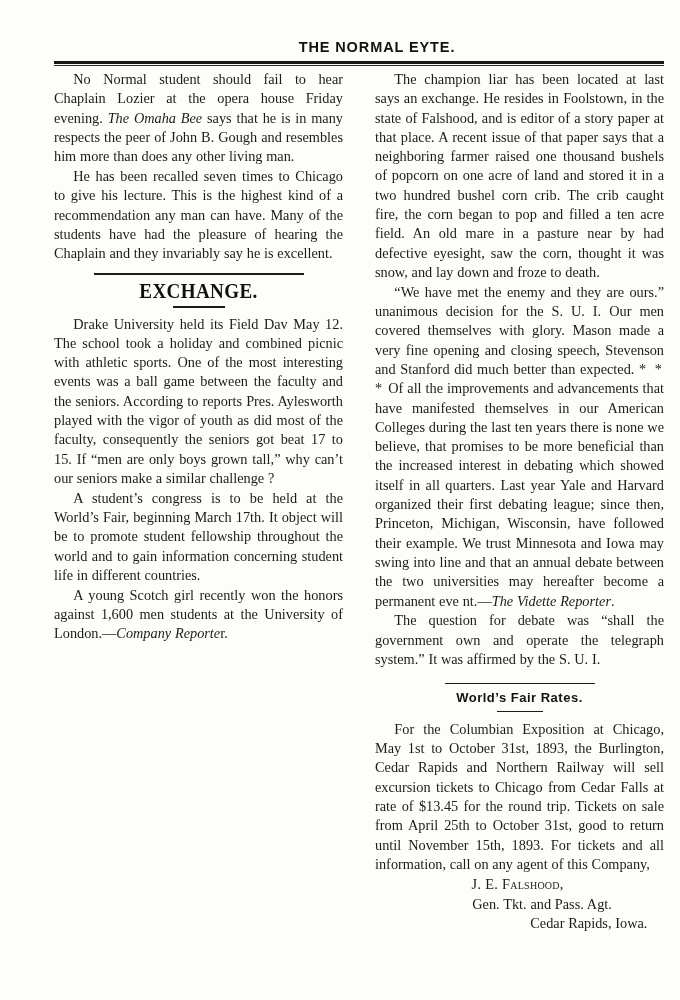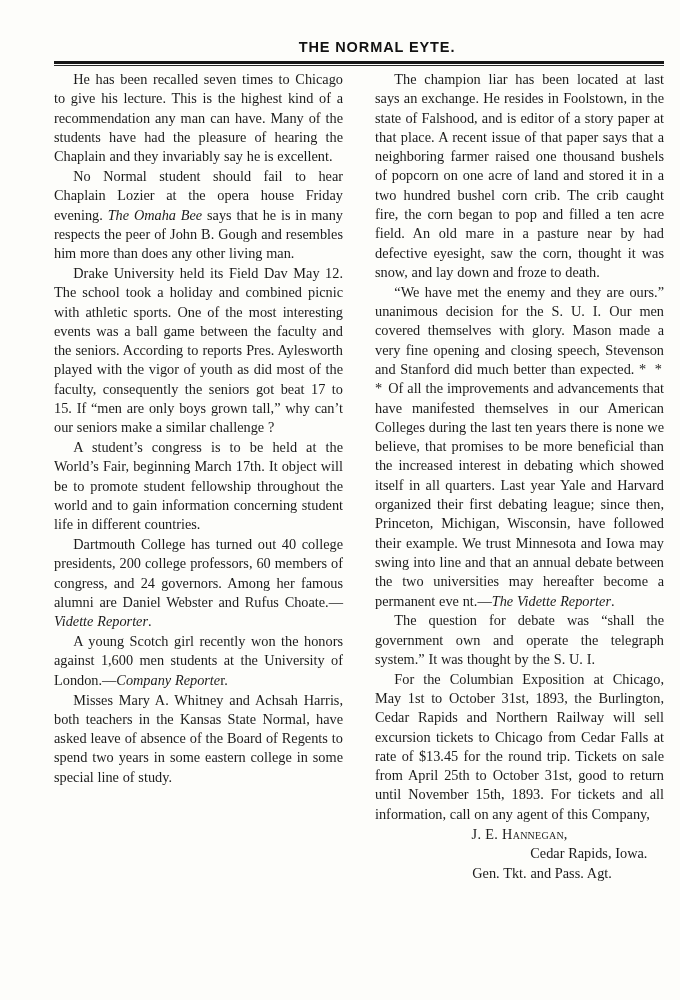--- a/index.html
+++ b/index.html
@@ -155,44 +155,52 @@
   <div class="masthead">
     <div class="masthead-title">THE NORMAL EYTE.</div>
     <div class="rule-thick"></div>
     <div class="rule-thin"></div>
   </div>
 
   <div class="columns">
 
     <div class="col col-left">
       <div>
+        <p class="body">No Normal student should fail to hear Chaplain Lozier at the opera house Friday evening.  <i>The Omaha Bee</i> says that he is in many respects the peer of John B. Gough and resembles him more than does any other living man.</p>
         <p class="body">He has been recalled seven times to Chicago to give his lecture.  This is the highest kind of a recommendation any man can have.  Many of the students have had the pleasure of hearing the Chaplain and they invariably say he is excellent.</p>
-        <p class="body">No Normal student should fail to hear Chaplain Lozier at the opera house Friday evening.  <i>The Omaha Bee</i> says that he is in many respects the peer of John B. Gough and resembles him more than does any other living man.</p>
-      </div>
-
+      </div>
+
+      <div class="exchange-head">
+        <div class="rule-top"></div>
+        <div class="label">EXCHANGE.</div>
+        <div class="rule-bot"></div>
+      </div>
 
       <div>
         <p class="body">Drake University held its Field Dav May 12.  The school took a holiday and combined picnic with athletic sports.  One of the most interesting events was a ball game between the faculty and the seniors.  According to reports Pres. Aylesworth played with the vigor of youth as did most of the faculty, consequently the seniors got beat 17 to 15.  If “men are only boys grown tall,” why can’t our seniors make a similar challenge ?</p>
         <p class="body">A student’s congress is to be held at the World’s Fair, beginning March 17th.  It object will be to promote student fellowship throughout the world and to gain information concerning student life in different countries.</p>
-        <p class="body">Dartmouth College has turned out 40 college presidents, 200 college professors, 60 members of congress, and 24 governors.  Among her famous alumni are Daniel Webster and Rufus Choate.—<i>Vidette Reporter</i>.</p>
         <p class="body">A young Scotch girl recently won the honors against 1,600 men students at the University of London.—<i>Company Reporte</i>r.</p>
-        <p class="body">Misses Mary A. Whitney and Achsah Harris, both teachers in the Kansas State Normal, have asked leave of absence of the Board of Regents to spend two years in some eastern college in some special line of study.</p>
       </div>
     </div>
 
     <div class="col col-right">
       <div>
         <p class="body">The champion liar has been located at last says an exchange.  He resides in Foolstown, in the state of Falshood, and is editor of a story paper at that place.  A recent issue of that paper says that a neighboring farmer raised one thousand bushels of popcorn on one acre of land and stored it in a two hundred bushel corn crib.  The crib caught fire, the corn began to pop and filled a ten acre field.  An old mare in a pasture near by had defective eyesight, saw the corn, thought it was snow,  and lay down and froze to death.</p>
         <p class="body">“We have met the enemy and they are ours.” unanimous decision for the S. U. I. Our men covered themselves with glory. Mason made a very fine opening and closing speech, Stevenson and Stanford did much better than expected.  <span class="asterism">*  *  *</span>  Of all the improvements and advancements that have manifested themselves in our American Colleges during the last ten years there is none we believe, that promises to be more beneficial than the increased interest in debating which showed itself in all quarters. Last year Yale and Harvard organized their first debating league; since then, Princeton, Michigan, Wisconsin, have followed their example.  We trust Minnesota and Iowa may swing into line and that an annual debate between the two universities may hereafter become a permanent eve nt.—<i>The Vidette Reporter</i>.</p>
-        <p class="body">The question for debate was “shall the government own and operate the telegraph system.”   It was thought by the S. U. I.</p>
-      </div>
-
+        <p class="body">The question for debate was “shall the government own and operate the telegraph system.”   It was affirmed by the S. U. I.</p>
+      </div>
+
+      <div class="rates-head">
+        <div class="rule-top"></div>
+        <div class="label">World’s Fair Rates.</div>
+        <div class="rule-bot"></div>
+      </div>
 
       <div>
         <p class="body">For the Columbian Exposition at Chicago, May 1st to October 31st, 1893, the Burlington, Cedar Rapids and Northern Railway will sell excursion tickets to Chicago from Cedar Falls at rate of $13.45 for the round trip.  Tickets on sale from April 25th to October 31st, good to return until November 15th, 1893.  For tickets and all information, call on any agent of this Company,</p>
-        <p class="body sig-line-1"><span class="smallcaps sig-name">J. E. Hannegan,</span></p>
+        <p class="body sig-line-1"><span class="smallcaps sig-name">J. E. Falshood,</span></p>
+        <p class="body sig-line-2">Gen. Tkt. and Pass. Agt.</p>
         <p class="body sig-line-3">Cedar Rapids, Iowa.</p>
-        <p class="body sig-line-2">Gen. Tkt. and Pass. Agt.</p>
       </div>
     </div>
 
   </div>
 </div>
 
 </body></html>

